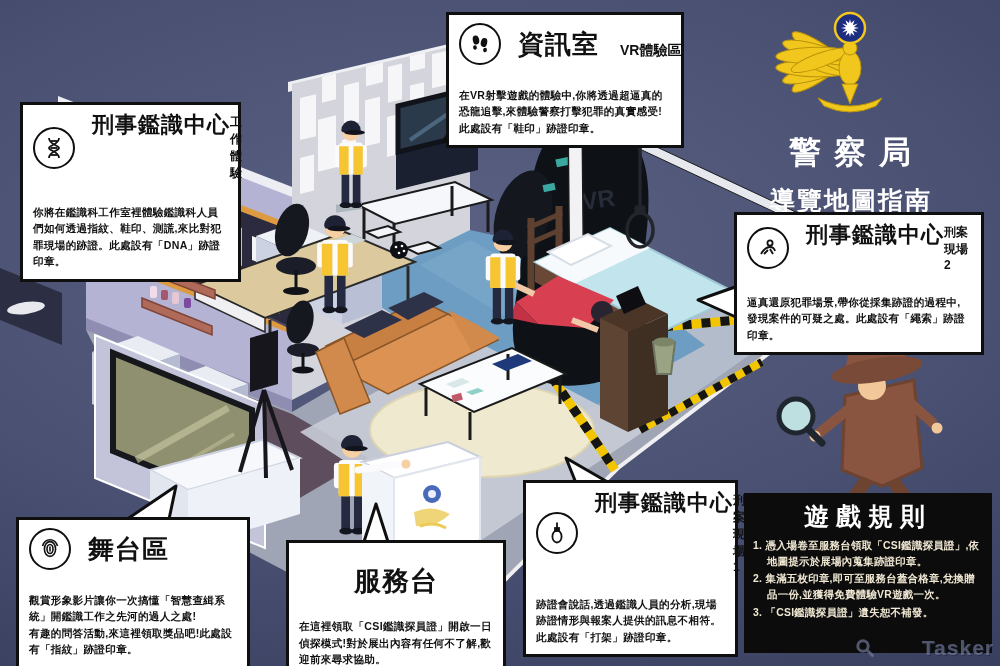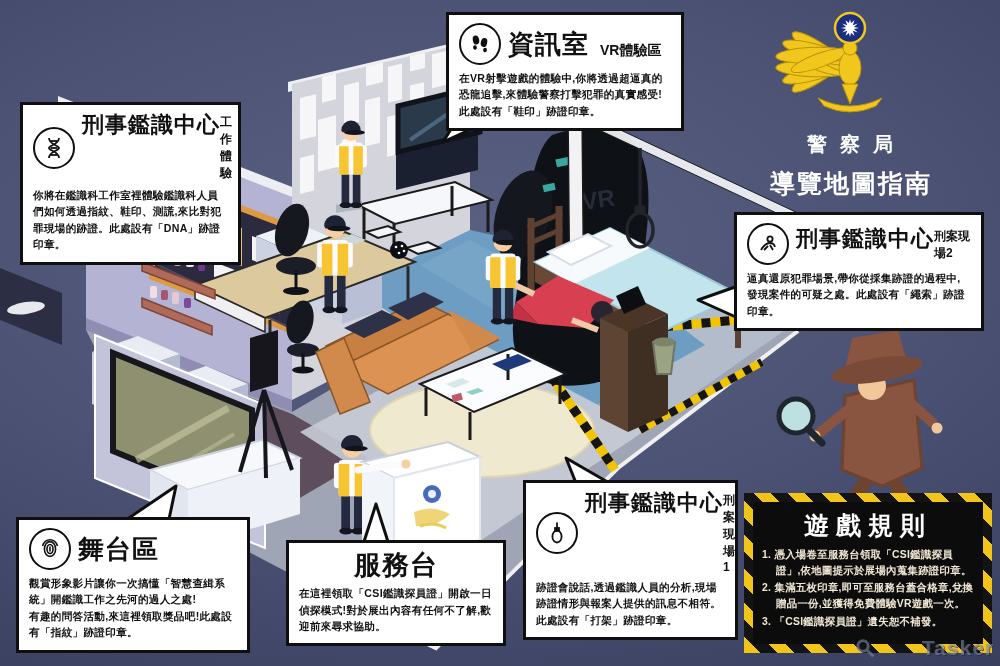--- a/index.html
+++ b/index.html
@@ -5,50 +5,50 @@
   html,body{margin:0;padding:0;background:#222;}
   #stage{
     position:relative;width:1000px;height:666px;overflow:hidden;
     font-family:"Liberation Sans",sans-serif;
     background:radial-gradient(ellipse 120% 95% at 44% 38%, #5a6183 0%, #4b5274 42%, #3d4363 72%, #2f344f 100%);
   }
   #room{position:absolute;left:0;top:0;z-index:1;}
   
   .co{position:absolute;background:#ffffff;border:3px solid #0f0f0f;color:#111;
       padding:8px 10px 9px;box-sizing:border-box;z-index:5;}
-  .co .hd{display:flex;align-items:center;gap:7px;}
+  .co .hd{display:flex;align-items:center;gap:17px;}
   .co .ic{width:38px;height:38px;border:2.5px solid #0f0f0f;border-radius:50%;
       display:flex;align-items:center;justify-content:center;flex:0 0 auto;background:#fff;}
   .co .tcol{display:flex;flex-direction:row;}
   .co .tt{font-size:22px;font-weight:900;letter-spacing:1px;line-height:1.08;white-space:nowrap;}
   .co .st{font-size:12px;font-weight:800;margin-top:1px;}
   .co .bd{font-size:10.6px;font-weight:700;line-height:1.55;letter-spacing:.3px;
-      margin-top:5px;white-space:pre-line;}
+      margin-top:22px;white-space:pre-line;}
   #co-info .tt{font-size:26px;}
   #co-info .st-inline{font-size:14px;font-weight:900;align-self:flex-end;margin:0 0 5px 4px;white-space:nowrap;}
   #co-work{left:20px;top:102px;width:221px;}
   #co-info{left:446px;top:12px;width:238px;}
   #co-cs2{left:734px;top:212px;width:250px;}
   #co-stagearea{left:16px;top:517px;width:234px;}
   #co-stagearea .tt{font-size:26px;}
   #co-service{left:286px;top:540px;width:220px;}
-  #co-service .tt{font-size:27px;text-align:center;margin:0 0 2px;white-space:normal;}
+  #co-service .tt{font-size:27px;text-align:center;margin:16px 0 2px;white-space:normal;}
   #co-cs1{left:523px;top:480px;width:215px;}
   
   #rules{position:absolute;left:744px;top:493px;width:248px;height:160px;box-sizing:border-box;
-     padding:9px;z-index:5;
+     z-index:5;
      background:repeating-linear-gradient(45deg,#f0c419 0 12px,#131313 12px 24px);}
   #rules .inner{background:#0c0c0c;width:100%;height:100%;box-sizing:border-box;padding:6px 9px 4px;}
   #rules .rtitle{color:#fff;font-size:25px;font-weight:900;letter-spacing:7px;text-align:center;margin:1px 0 5px;}
   #rules .ritem{color:#f1e8d4;font-size:10.4px;font-weight:700;line-height:1.55;letter-spacing:.3px;
      padding-left:14px;text-indent:-14px;margin-bottom:1px;}
   
   #emblem{position:absolute;left:752px;top:6px;width:196px;text-align:center;z-index:4;color:#fff;}
   #emblem .l1{font-family:"DejaVu Serif",serif;font-size:17px;font-weight:700;letter-spacing:7px;text-indent:7px;margin-top:0;}
-  #emblem .l2{font-family:"DejaVu Serif",serif;font-size:20px;font-weight:700;letter-spacing:13px;text-indent:13px;margin-top:1px;}
+  #emblem .l2{font-family:"DejaVu Serif",serif;font-size:32px;font-weight:700;letter-spacing:13px;text-indent:13px;margin-top:1px;}
   #emblem .l3{font-size:25px;font-weight:900;letter-spacing:2px;text-indent:2px;margin-top:9px;}
   
   #wm{position:absolute;right:6px;bottom:6px;z-index:9;display:flex;align-items:center;gap:3px;
       opacity:.62;}
   #wm .wmtext{font-size:21px;font-weight:900;color:#7b85a8;letter-spacing:1px;
       text-shadow:1px 1px 0 #262b40;margin-left:44px;}
 </style>
 </head>
 <body>
 

